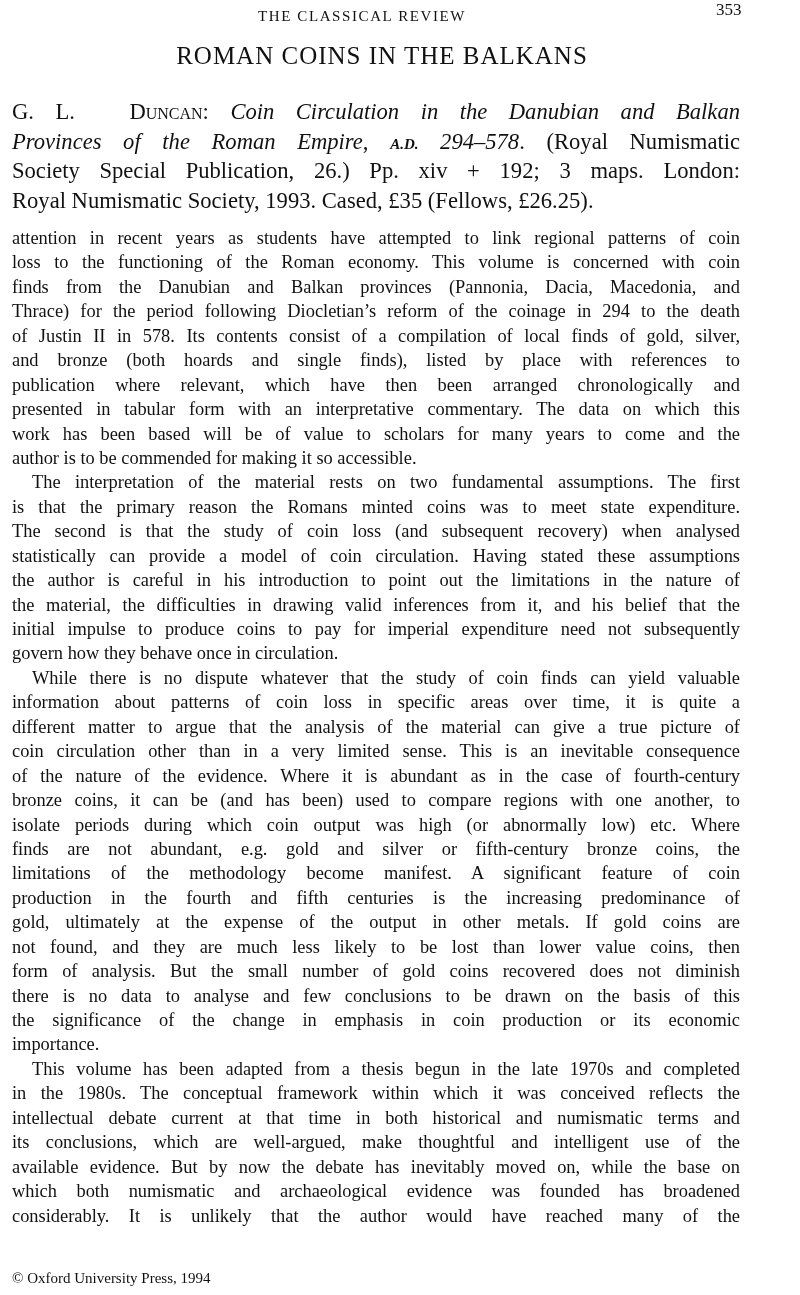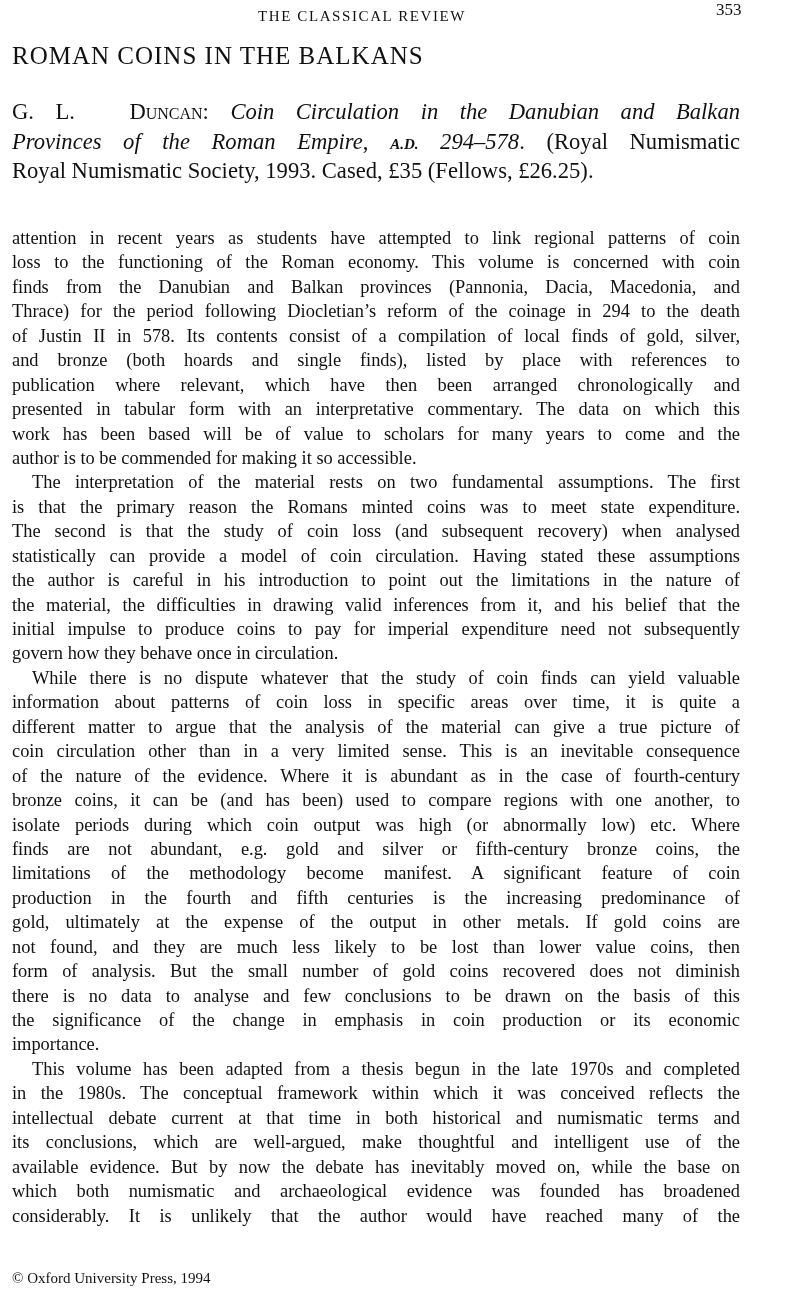--- a/index.html
+++ b/index.html
@@ -1,21 +1,21 @@
 <!DOCTYPE html>
 <html><head>
 <meta charset="utf-8">
 <style>
   html, body { margin: 0; padding: 0; background: #ffffff; }
   body { width: 800px; height: 1295px; position: relative; overflow: hidden;
          font-family: "Liberation Serif", "DejaVu Serif", serif; color: #111; }
   .running-head { position: absolute; top: 0; left: 0; width: 800px; height: 24px; }
   .journal { position: absolute; left: 258px; top: 8px; font-size: 15px; letter-spacing: 1.6px; }
   .page-num { position: absolute; left: 716px; top: 0px; font-size: 17px; }
-  .title { position: absolute; left: 0; width: 740px; top: 42px; text-align: left;
+  .title { position: absolute; left: 0; width: 740px; top: 42px; text-align: center;
            font-size: 25px; letter-spacing: 1px; padding-left: 12px; }
   .citation { position: absolute; left: 12px; top: 97px; width: 728px; font-size: 22.6px; line-height: 29.5px; }
   .cline { display: block; text-align: justify; text-align-last: justify; white-space: nowrap; height: 29.5px; }
   .cline.last { text-align-last: left; }
   .sc { font-variant: small-caps; margin-left: 33px; }
   .it { font-style: italic; }
   .small-it { font-style: italic; font-size: 15px; font-weight: bold; }
   .body { position: absolute; left: 12px; top: 226px; width: 728px; font-size: 18.4px; }
   .line { display: block; height: 24.45px; line-height: 24.45px; text-align: justify; text-align-last: justify; white-space: nowrap; }
   .line.last { text-align-last: left; }
@@ -28,20 +28,21 @@
 <div class="running-head">
   <span class="journal">THE CLASSICAL REVIEW</span>
   <span class="page-num">353</span>
 </div>
 
 <div class="title">ROMAN COINS IN THE BALKANS</div>
 
 <div class="citation" id="citation">
     <span class="cline"><span>G. L. </span><span class="sc">Duncan</span><span>: </span><span class="it">Coin Circulation in the Danubian and Balkan</span></span>
     <span class="cline"><span class="it">Provinces of the Roman Empire</span><span>, </span><span class="small-it">A.D.</span><span class="it"> 294–578</span><span>. (Royal Numismatic</span></span>
+    <span class="cline"><span>Society Special Publication, 26.) Pp. xiv + 192; 3 maps. London:</span></span>
     <span class="cline last"><span>Royal Numismatic Society, 1993. Cased, £35 (Fellows, £26.25).</span></span>
   </div>
 
 <div class="body" id="body">
     <div>
       <span class="line">attention in recent years as students have attempted to link regional patterns of coin</span>
       <span class="line">loss to the functioning of the Roman economy. This volume is concerned with coin</span>
       <span class="line">finds from the Danubian and Balkan provinces (Pannonia, Dacia, Macedonia, and</span>
       <span class="line">Thrace) for the period following Diocletian’s reform of the coinage in 294 to the death</span>
       <span class="line">of Justin II in 578. Its contents consist of a compilation of local finds of gold, silver,</span>

